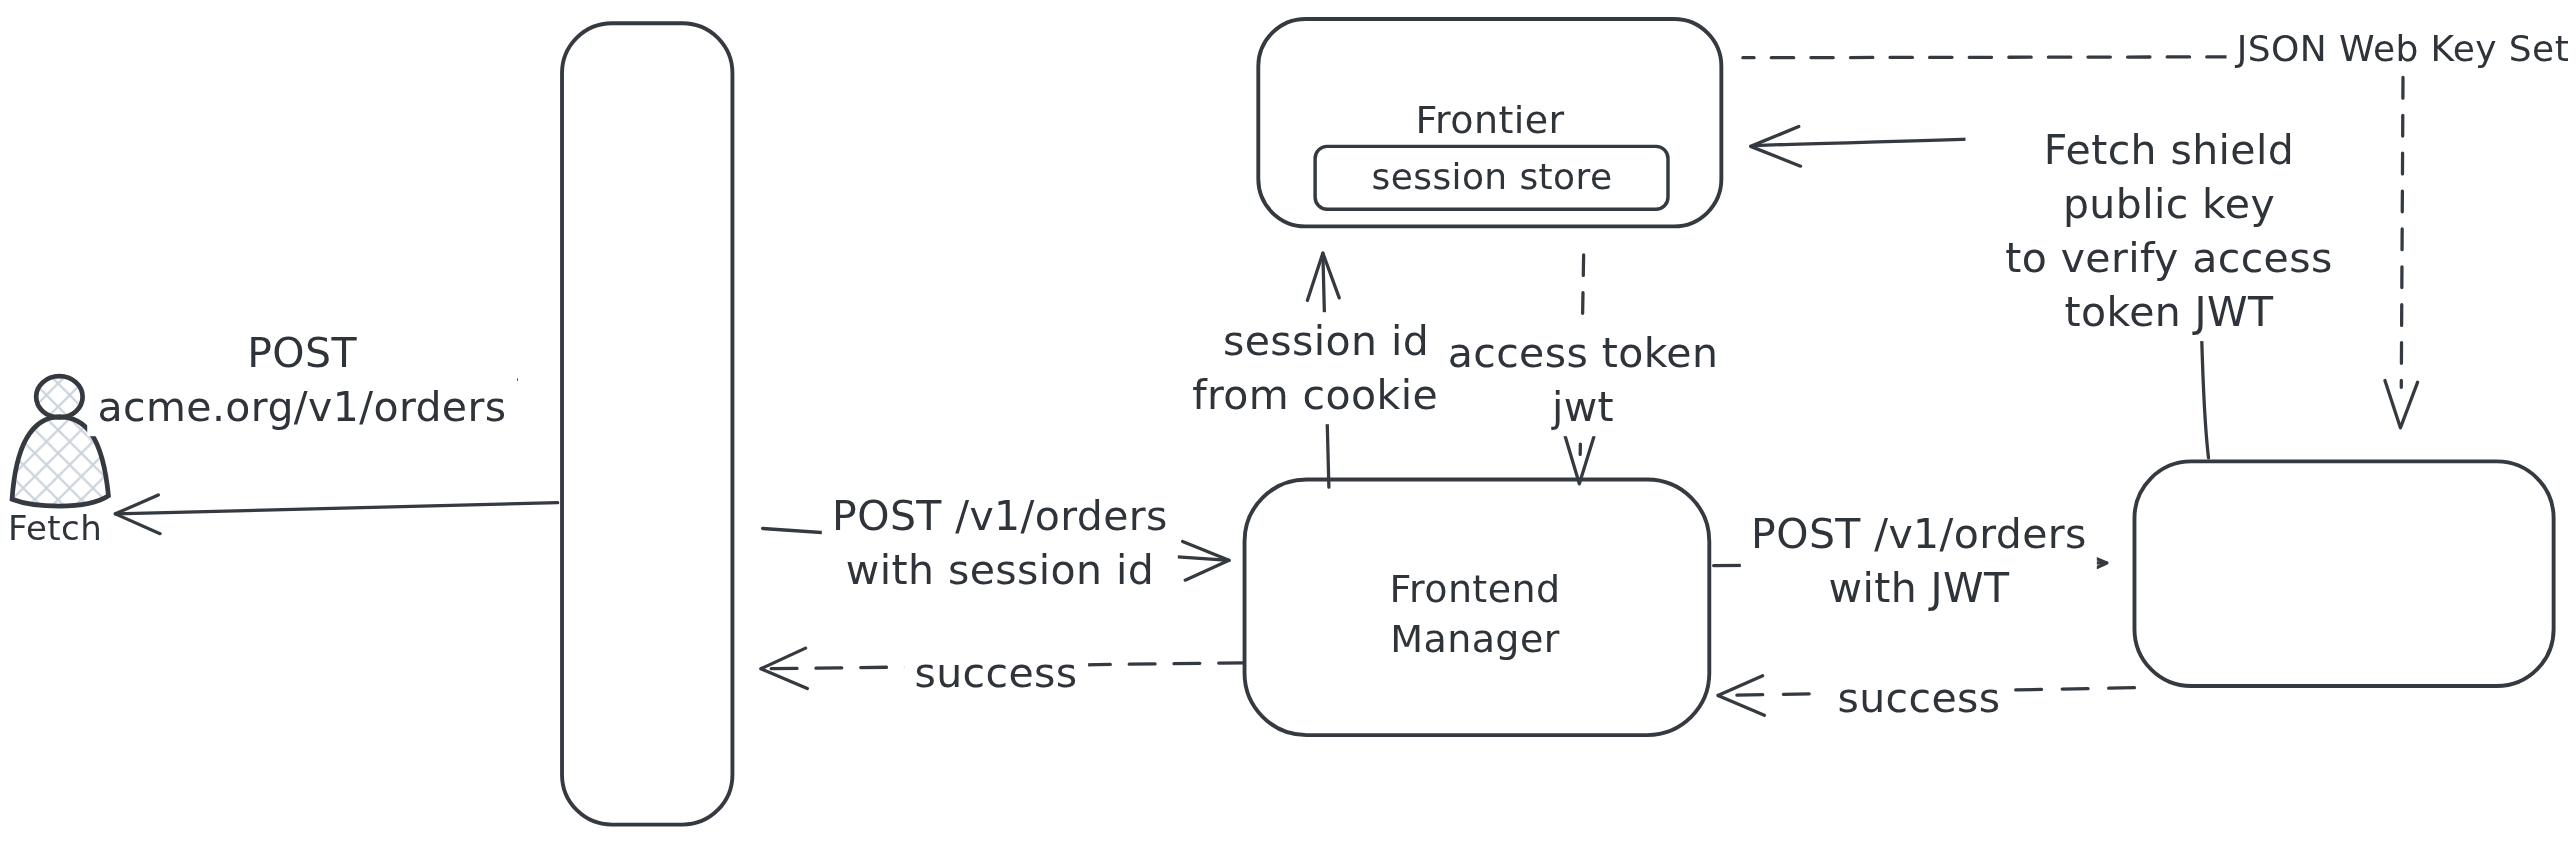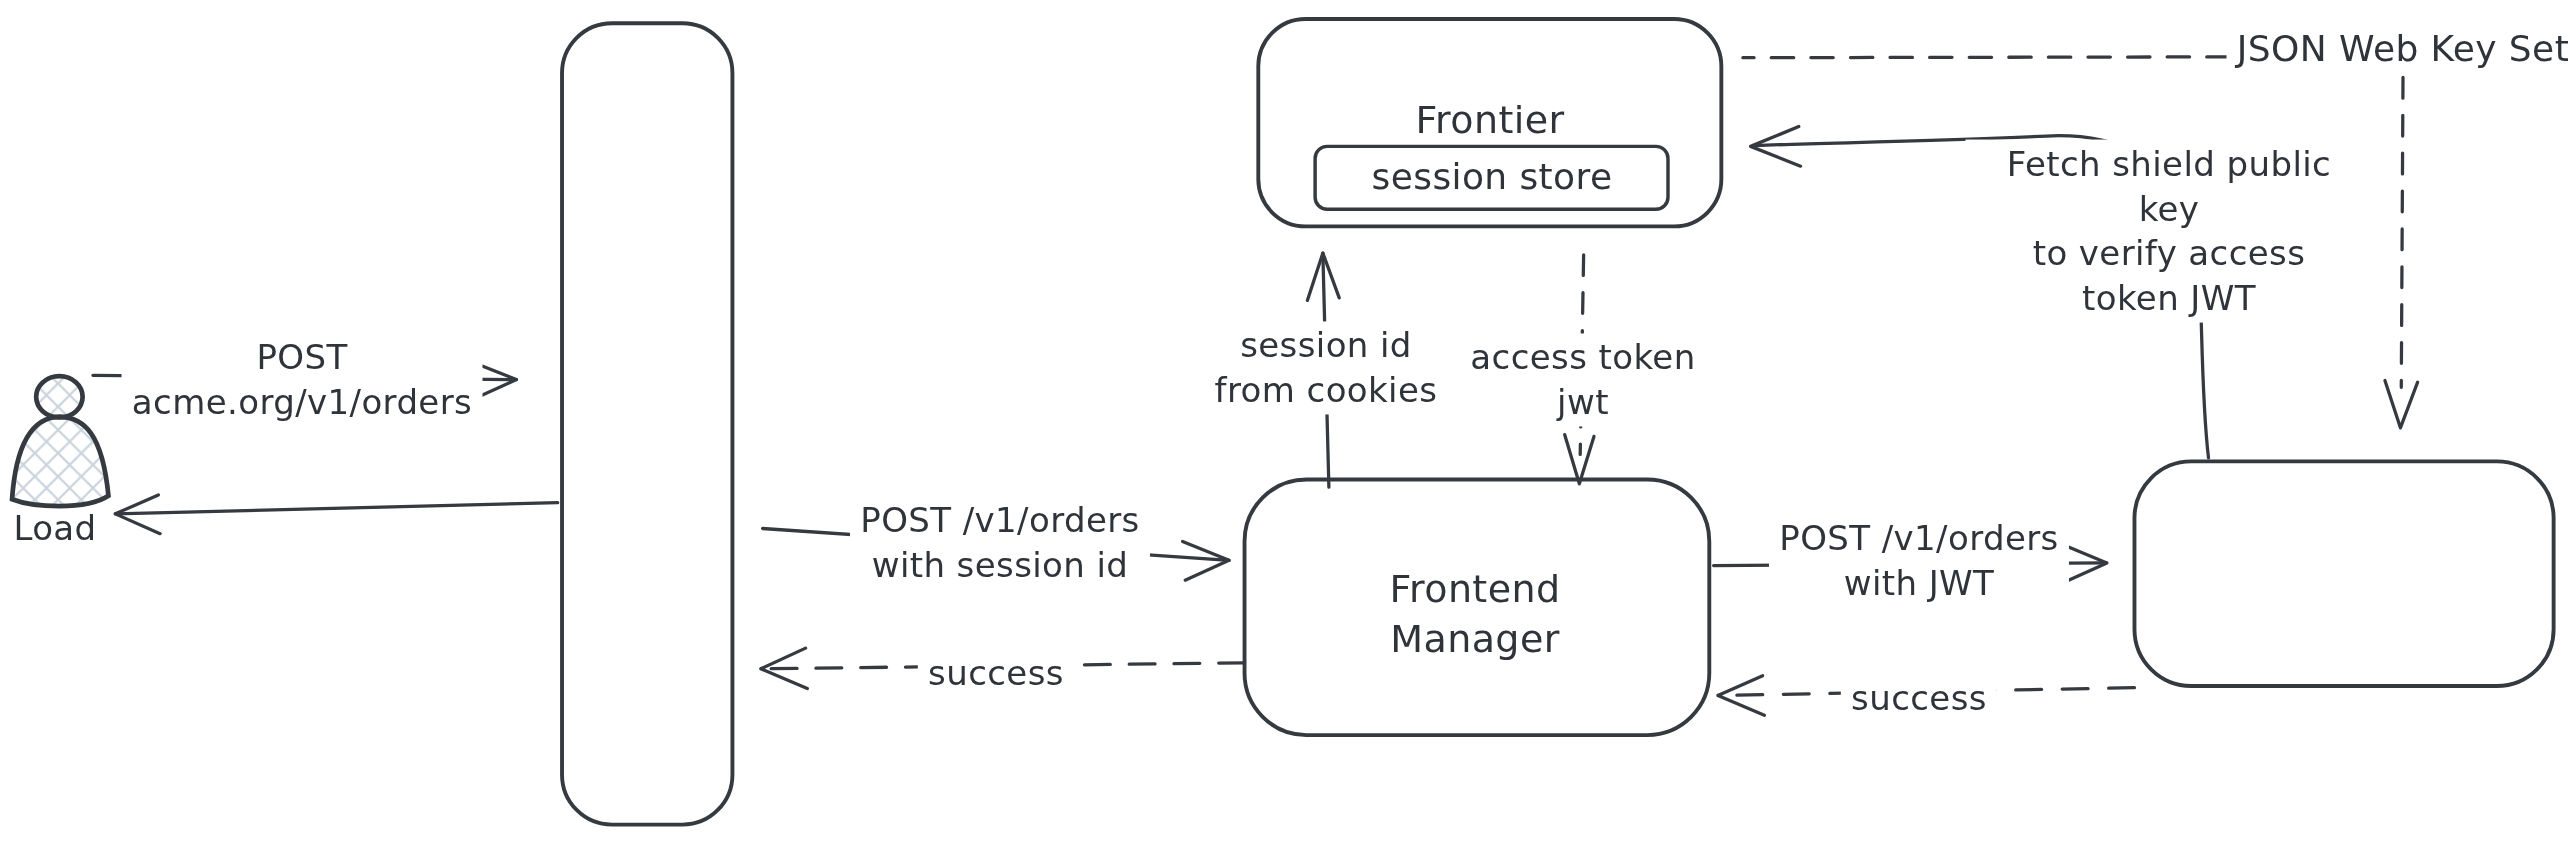--- a/index.html
+++ b/index.html
@@ -11,21 +11,21 @@
     overflow: hidden;
     font-family: "DejaVu Sans", "Liberation Sans", sans-serif;
   }
   #diagram-svg { position: absolute; left: 0; top: 0; }
   .lbl {
     position: absolute;
     transform: translate(-50%, -50%);
     color: #2f343b;
     white-space: pre-line;
     text-align: center;
-    font-size: 34px;
+    font-size: 41px;
     line-height: 1.32;
     letter-spacing: 0.4px;
   }
   .edge-lbl { background: #ffffff; padding: 1.7px 10.3px; }
   .node-lbl { font-size: 38px; }
   .nowrap { white-space: pre; }
 </style>
 </head>
 <body>
 
@@ -102,21 +102,21 @@
         <path d="M 2590 66 L 2025 67" stroke-dasharray="26 20"></path>
       </g>
 
       <g>
         <path d="M 2792 90 L 2790 450" stroke-dasharray="24 20"></path>
         <path d="M 2771 442 L 2789 497 M 2809 444 L 2789 497"></path>
       </g>
     </g>
   </svg>
 
-  <div class="lbl node-lbl" style="left:55px; top:528px; font-size:34px;">Load</div>
+  <div class="lbl node-lbl" style="left:55px; top:528px; font-size:34px;">Fetch</div>
 
 
   <div class="lbl node-lbl" style="left:1490px; top:120px;">Frontier</div>
 
   <div class="lbl node-lbl" style="left:1475px; top:614px;">Frontend
 Manager</div>
 
   <div class="lbl" style="left:1492px; top:177px; font-size:36px;">session store</div>
 
 

